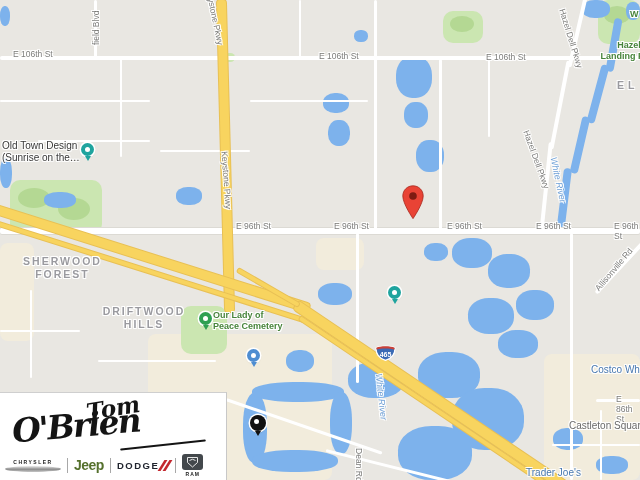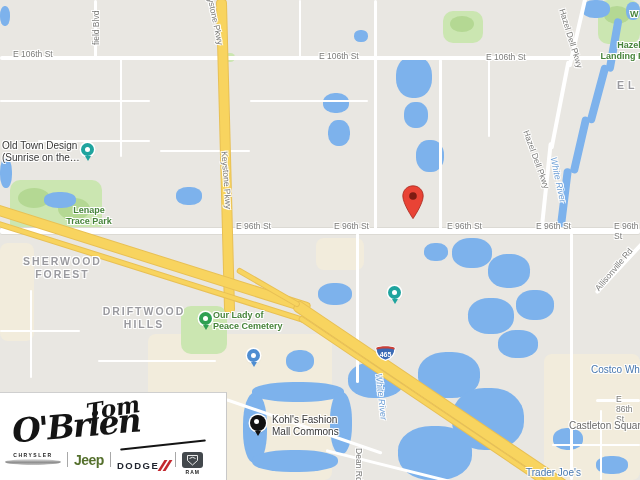--- a/index.html
+++ b/index.html
@@ -35,21 +35,21 @@
   .shield{position:absolute;z-index:21}
   
   #dealer{position:absolute;left:0;top:392px;width:226px;height:88px;background:#fff;z-index:50;
           border-top:1px solid #CFCFCF;border-right:1px solid #C8C8C8}
   .script1{position:absolute;left:86px;top:1px;font-family:"DejaVu Serif",serif;font-style:italic;
            font-weight:700;font-size:23px;color:#141414;transform:rotate(-9deg)}
   .script2{position:absolute;left:12px;top:13px;font-family:"DejaVu Serif",serif;font-style:italic;
            font-weight:700;font-size:33px;color:#141414;transform:rotate(-5deg);letter-spacing:-2px}
   .flourish{position:absolute;left:120px;top:51px;width:86px;height:2px;background:#141414;
             transform:rotate(-6deg);border-radius:2px}
-  .brands{position:absolute;left:5px;top:59px;height:26px;display:flex;}
+  .brands{position:absolute;left:5px;top:59px;height:26px;display:flex;align-items:center}
   .chry{display:flex;flex-direction:column;align-items:center}
   .chrytxt{font-size:5px;font-weight:700;letter-spacing:1.5px;color:#1b1b1b}
   .wing{width:56px;height:6px;border-radius:50%;margin-top:1px;
         background:linear-gradient(180deg,#ECECEC 0%,#8D8D8D 55%,#C6C6C6 100%)}
   .vsep{width:1px;height:15px;background:#A8A8A8;margin:0 6px}
   .jeeptxt{font-size:14px;font-weight:700;color:#55702D;letter-spacing:-.5px}
   .dodge{display:flex;align-items:center}
   .dodgetxt{font-size:9.5px;font-weight:700;letter-spacing:1.5px;color:#20242E}
   .slash{display:inline-block;width:3px;height:11px;background:#C3272E;transform:skewX(-32deg);margin-left:2px}
   .ram{display:flex;flex-direction:column;align-items:center}
@@ -170,32 +170,28 @@
   <div class="lbl st" style="left:616px;top:394px">E 86th St</div>
   <div class="lbl st" style="left:338px;top:464px;width:42px;transform:rotate(90deg)">Dean Rd</div>
   <div class="lbl st" style="left:73px;top:17px;width:46px;transform:rotate(-90deg)">field Blvd</div>
 
   <div class="lbl area" style="left:10px;top:255px;width:105px">SHERWOOD
 FOREST</div>
   <div class="lbl area" style="left:90px;top:305px;width:108px">DRIFTWOOD
 HILLS</div>
   <div class="lbl area" style="left:617px;top:79px;letter-spacing:4px">EL</div>
 
-  <div class="lbl parklbl" style="left:38px;top:205px;width:102px">Lenape
-Trace Park</div>
   <div class="lbl parklbl" style="left:574px;top:40px;width:110px">Hazel
 Landing Park</div>
   <div class="lbl parklbl" style="left:213px;top:310px;width:92px;text-align:left">Our Lady of
 Peace Cemetery</div>
   <div class="lbl parklbl" style="left:630px;top:9px">W</div>
 
   <div class="lbl poilbl" style="left:2px;top:140px;width:84px">Old Town Design
 (Sunrise on the…</div>
-  <div class="lbl poilbl" style="left:272px;top:414px;width:88px">Kohl's Fashion
-Mall Commons</div>
   <div class="lbl poilbl poishop" style="left:526px;top:467px">Trader Joe's</div>
   <div class="lbl poilbl poishop" style="left:591px;top:364px;white-space:nowrap">Costco Wholesale</div>
   <div class="lbl poilbl poigray" style="left:569px;top:420px;white-space:nowrap">Castleton Square</div>
 
   <div class="lbl waterlbl" style="left:526px;top:185px;width:68px;transform:rotate(78deg)">White River</div>
   <div class="lbl waterlbl" style="left:348px;top:402px;width:68px;transform:rotate(84deg)">White River</div>
 
   <div class="pin" style="left:81px;top:143px;color:#1FA49E">
       <i></i>
     </div>

